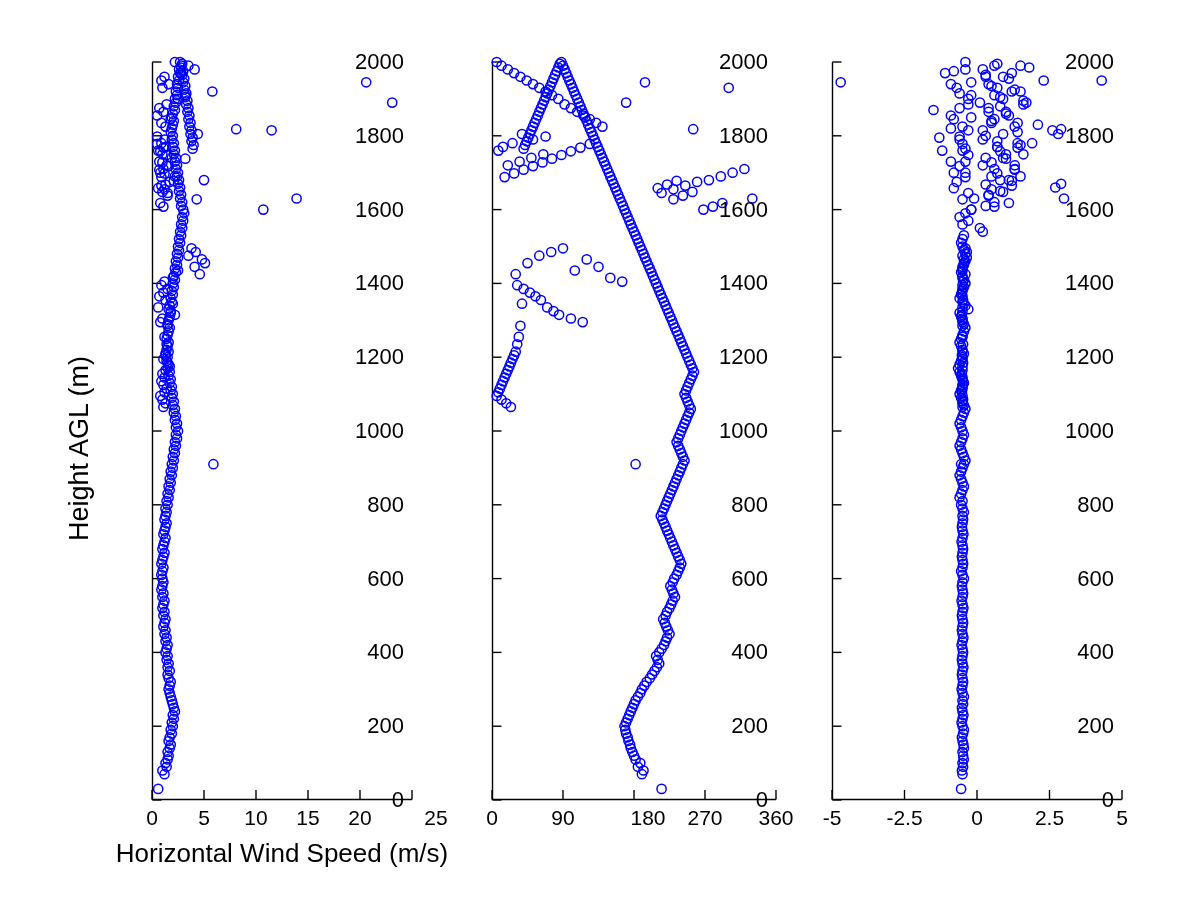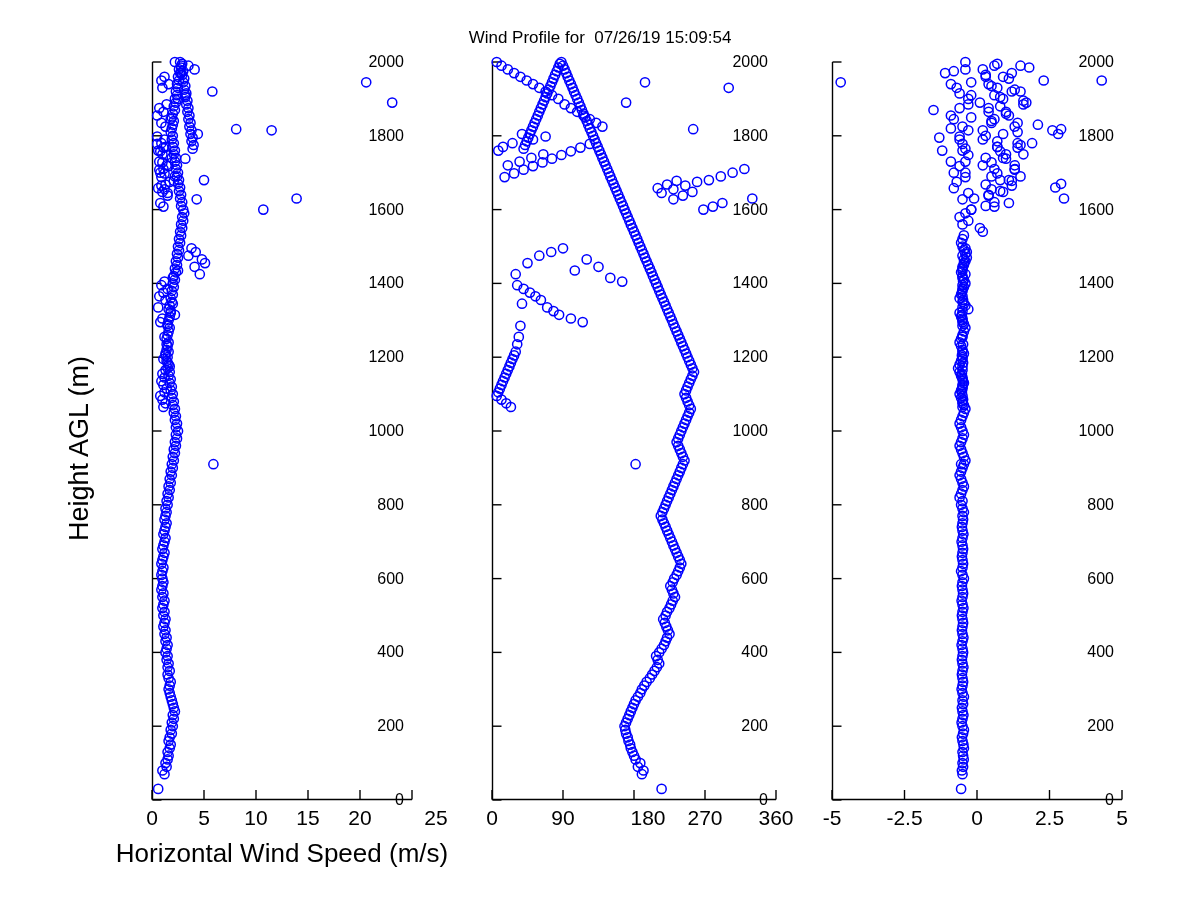--- a/index.html
+++ b/index.html
@@ -59,41 +59,40 @@
     transform: translateX(-50%);
     font-size: 26px;
     color: #000000;
     white-space: nowrap;
     font-family: "Liberation Sans", sans-serif;
   }
   .ytick-label {
     position: absolute;
     right: 8px;
     transform: translateY(-50%);
-    font-size: 16px;
+    font-size: 22px;
     color: #000000;
     white-space: nowrap;
     font-family: "Liberation Sans", sans-serif;
   }
   .xtick-label {
     position: absolute;
     transform: translateX(-50%);
     font-size: 21px;
     color: #000000;
     white-space: nowrap;
     font-family: "Liberation Sans", sans-serif;
   }
   svg { display: block; overflow: visible; }
 </style>
 </head>
 <body>
 
 <div id="figure">
 
-  <div id="chart-title">Wind Profile for  07/26/19 15:09:54</div>
 
   <div class="panel" id="panel-0" style="left: 152px; top: 62px; width: 260px; height: 738px;">
       <svg class="plotbox" width="260" height="738" viewBox="0 0 260 738">
         <g>
           <path d="M0.5 0 L0.5 737.5 L260 737.5" stroke="#000000" stroke-width="1.4" fill="none"></path>
         </g>
         <g>
           <line x1="0.5" x2="9.5" y1="738" y2="738" stroke="#000000" stroke-width="1.4"></line>
           <line x1="0.5" x2="9.5" y1="664.2" y2="664.2" stroke="#000000" stroke-width="1.4"></line>
           <line x1="0.5" x2="9.5" y1="590.4" y2="590.4" stroke="#000000" stroke-width="1.4"></line>

